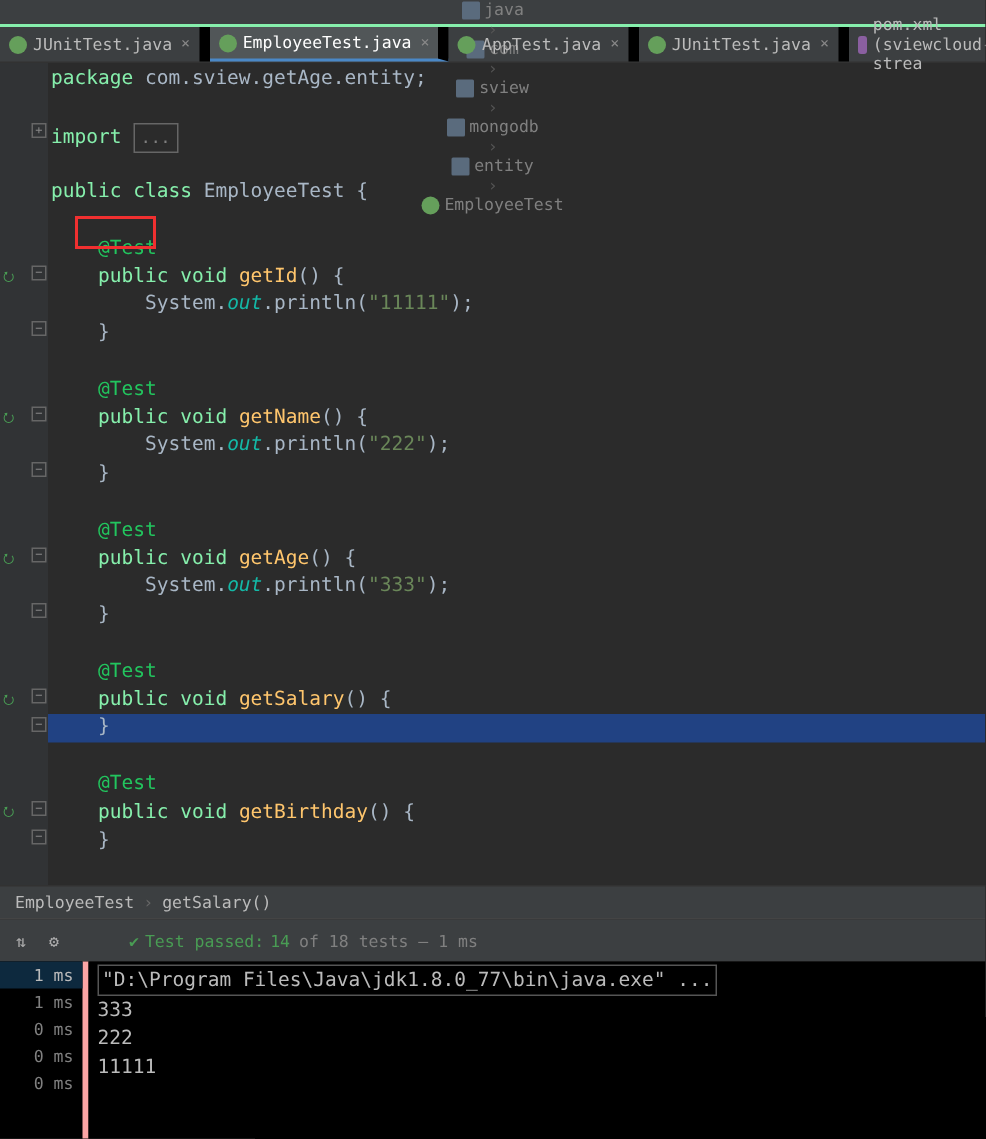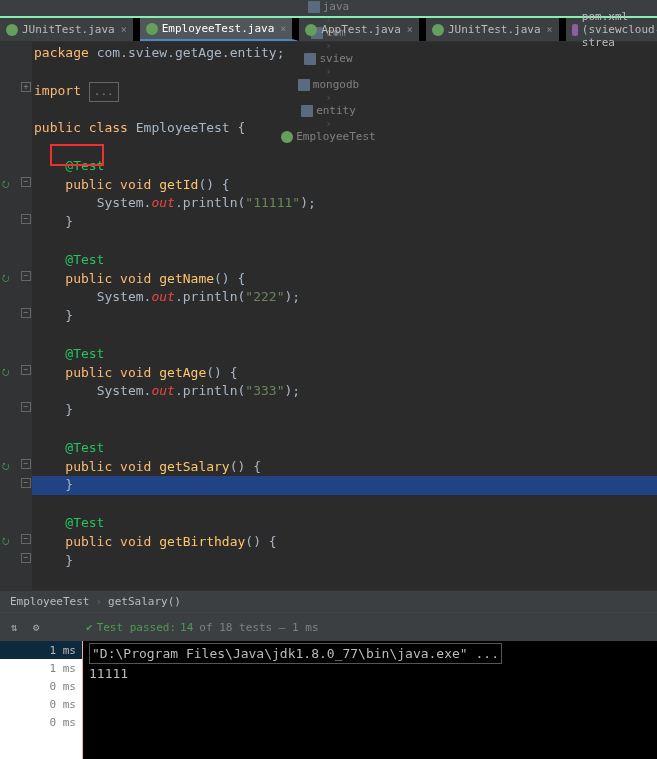--- a/index.html
+++ b/index.html
@@ -108,26 +108,26 @@
       cursor: pointer;
     }
     .code {
       flex: 1;
       padding: 2px 0;
       line-height: 18.8px;
       font-size: 13px;
       position: relative;
     }
     .line { white-space: pre; padding-left: 2px; height: 18.8px; }
-    .kw { color: #fdba74; }
+    .kw { color: #86efac; }
     .str { color: #6a8759; }
     .cls { color: #a9b7c6; }
     .method { color: #ffc66d; }
     .ann { color: #22c55e; }
-    .itl { color: #ef4444; font-style: italic; }
+    .itl { color: #14b8a6; font-style: italic; }
     .pkg { color: #a9b7c6; }
     .redbox {
       position: absolute;
       border: 2px solid #f03030;
       left: 18px;
       top: 102px;
       width: 54px;
       height: 22px;
     }
     .fold-box {
@@ -179,23 +179,23 @@
       align-items: center;
       gap: 4px;
     }
     .tests-info { color: #808080; }
     .panel-body {
       display: flex;
       height: 119px;
       background: #2b2b2b;
     }
     .test-tree {
-      width: 83px;
-      background: #ffffff;
-      border-right: 1px solid #fca5a5;
+      width: 59px;
+      background: #000000;
+      border-right: 4px solid #fca5a5;
     }
     .tree-row {
       height: 18px;
       display: flex;
       align-items: center;
       justify-content: flex-end;
       padding: 0 6px;
       font-size: 11px;
       color: #808080;
     }
@@ -349,16 +349,18 @@
   <div class="panel-body">
     <div class="test-tree">
       <div class="tree-row sel">1 ms</div>
       <div class="tree-row">1 ms</div>
       <div class="tree-row">0 ms</div>
       <div class="tree-row">0 ms</div>
       <div class="tree-row">0 ms</div>
     </div>
     <div class="console">
       <div class="console-line"><span class="console-cmd">"D:\Program Files\Java\jdk1.8.0_77\bin\java.exe" ...</span></div>
+      <div class="console-line">333</div>
+      <div class="console-line">222</div>
       <div class="console-line">11111</div>
     </div>
   </div>
 </div>
 
 </body></html>

